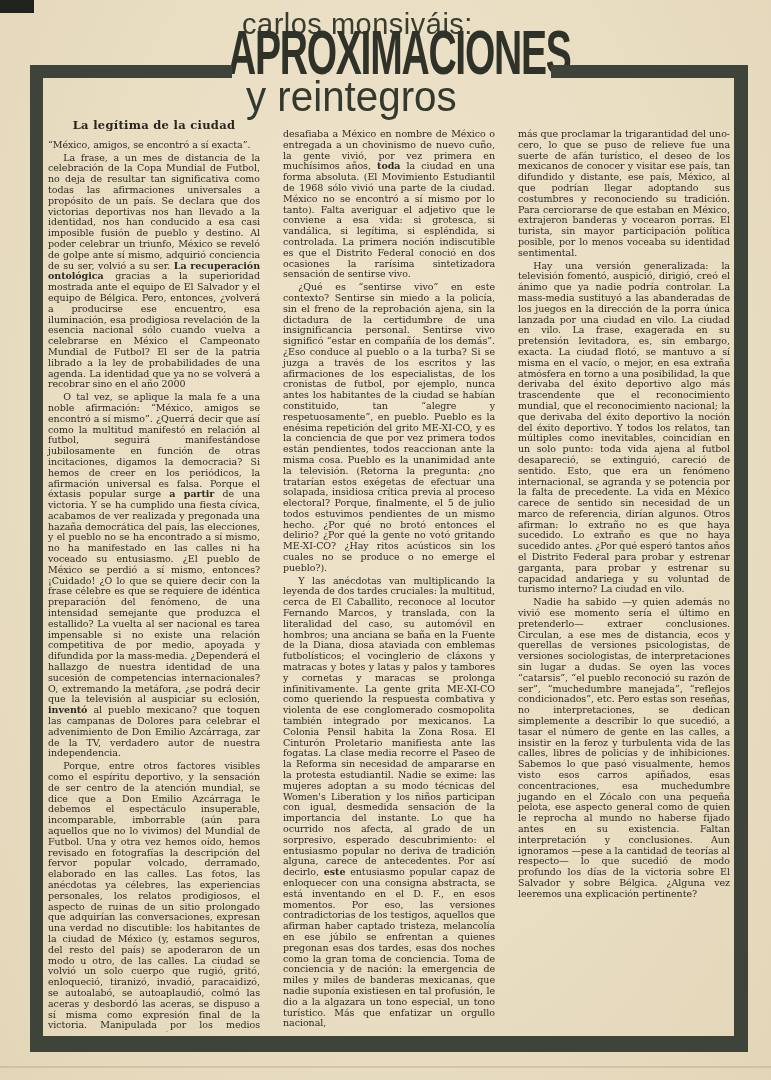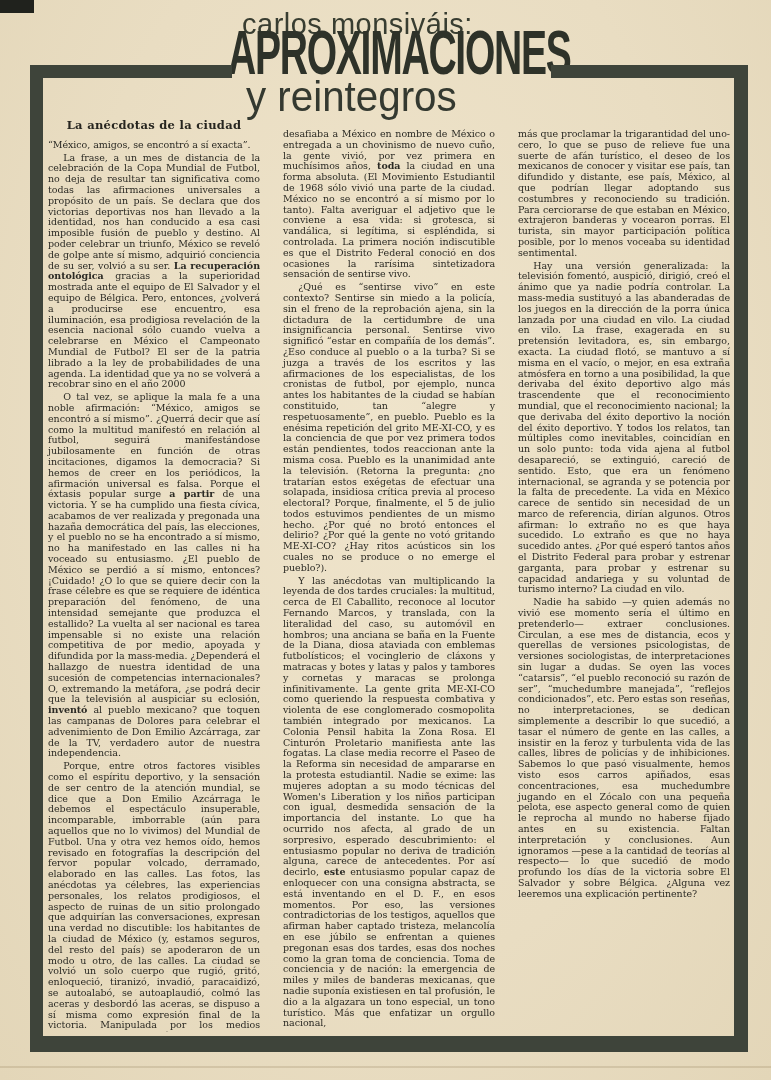--- a/index.html
+++ b/index.html
@@ -96,21 +96,21 @@
 <div class="kicker">carlos monsiváis:</div>
 <div class="big-title">APROXIMACIONES</div>
 <div class="subtitle">y reintegros</div>
 
 <div class="bar bar-left"></div>
 <div class="bar bar-right"></div>
 <div class="frame"></div>
 
 <div class="content">
   <div class="col">
-    <h2 class="section-heading">La anécdotas de la ciudad</h2>
+    <h2 class="section-heading">La legítima de la ciudad</h2>
   <p class="noindent">“México, amigos, se encontró a sí exacta”.</p>
       <p>La frase, a un mes de distancia de la celebración de la Copa Mundial de Futbol, no deja de resultar tan significativa como todas las afirmaciones universales a propósito de un país. Se declara que dos victorias deportivas nos han llevado a la identidad, nos han conducido a esa casi imposible fusión de pueblo y destino. Al poder celebrar un triunfo, México se reveló de golpe ante sí mismo, adquirió conciencia de su ser, volvió a su ser. <b>La recuperación ontológica</b> gracias a la superioridad mostrada ante el equipo de El Salvador y el equipo de Bélgica. Pero, entonces, ¿volverá a producirse ese encuentro, esa iluminación, esa prodigiosa revelación de la esencia nacional sólo cuando vuelva a celebrarse en México el Campeonato Mundial de Futbol? El ser de la patria librado a la ley de probabilidades de una agenda. La identidad que ya no se volverá a recobrar sino en el año 2000</p>
       <p>O tal vez, se aplique la mala fe a una noble afirmación: “México, amigos se encontró a sí mismo”. ¿Querrá decir que así como la multitud manifestó en relación al futbol, seguirá manifestándose jubilosamente en función de otras incitaciones, digamos la democracia? Si hemos de creer en los periódicos, la afirmación universal es falsa. Porque el éxtasis popular surge <b>a partir</b> de una victoria. Y se ha cumplido una fiesta cívica, acabamos de ver realizada y pregonada una hazaña democrática del país, las elecciones, y el pueblo no se ha encontrado a sí mismo, no ha manifestado en las calles ni ha voceado su entusiasmo. ¿El pueblo de México se perdió a sí mismo, entonces? ¡Cuidado! ¿O lo que se quiere decir con la frase célebre es que se requiere de idéntica preparación del fenómeno, de una intensidad semejante que produzca el estallido? La vuelta al ser nacional es tarea impensable si no existe una relación competitiva de por medio, apoyada y difundida por la mass-media. ¿Dependerá el hallazgo de nuestra identidad de una sucesión de competencias internacionales? O, extremando la metáfora, ¿se podrá decir que la televisión al auspiciar su eclosión, <b>inventó</b> al pueblo mexicano? que toquen las campanas de Dolores para celebrar el advenimiento de Don Emilio Azcárraga, zar de la TV, verdadero autor de nuestra independencia.</p>
       <p>Porque, entre otros factores visibles como el espíritu deportivo, y la sensación de ser centro de la atención mundial, se dice que a Don Emilio Azcárraga le debemos el espectáculo insuperable, incomparable, imborrable (aún para aquellos que no lo vivimos) del Mundial de Futbol. Una y otra vez hemos oído, hemos revisado en fotografías la descripción del fervor popular volcado, derramado, elaborado en las calles. Las fotos, las anécdotas ya célebres, las experiencias personales, los relatos prodigiosos, el aspecto de ruinas de un sitio prolongado que adquirían las conversaciones, expresan una verdad no discutible: los habitantes de la ciudad de México (y, estamos seguros, del resto del país) se apoderaron de un modo u otro, de las calles. La ciudad se volvió un solo cuerpo que rugió, gritó, enloqueció, tiranizó, invadió, paracaidizó, se autoalabó, se autoaplaudió, colmó las aceras y desbordó las aceras, se dispuso a sí misma como expresión final de la victoria. Manipulada por los medios masivos de comunicación o librada a una espontaneidad que</p>
     </div>
   <div class="col cont">
       <p class="noindent">desafiaba a México en nombre de México o entregada a un chovinismo de nuevo cuño, la gente vivió, por vez primera en muchísimos años, <b>toda</b> la ciudad en una forma absoluta. (El Movimiento Estudiantil de 1968 sólo vivió una parte de la ciudad. México no se encontró a sí mismo por lo tanto). Falta averiguar el adjetivo que le conviene a esa vida: si grotesca, si vandálica, si legítima, si espléndida, si controlada. La primera noción indiscutible es que el Distrito Federal conoció en dos ocasiones la rarísima sintetizadora sensación de sentirse vivo.</p>
       <p>¿Qué es “sentirse vivo” en este contexto? Sentirse sin miedo a la policía, sin el freno de la reprobación ajena, sin la dictadura de la certidumbre de una insignificancia personal. Sentirse vivo significó “estar en compañía de los demás”. ¿Eso conduce al pueblo o a la turba? Si se juzga a través de los escritos y las afirmaciones de los especialistas, de los cronistas de futbol, por ejemplo, nunca antes los habitantes de la ciudad se habían constituido, tan “alegre y respetuosamente”, en pueblo. Pueblo es la enésima repetición del grito ME-XI-CO, y es la conciencia de que por vez primera todos están pendientes, todos reaccionan ante la misma cosa. Pueblo es la unanimidad ante la televisión. (Retorna la pregunta: ¿no tratarían estos exégetas de efectuar una solapada, insidiosa crítica previa al proceso electoral? Porque, finalmente, el 5 de julio todos estuvimos pendientes de un mismo hecho. ¿Por qué no brotó entonces el delirio? ¿Por qué la gente no votó gritando ME-XI-CO? ¿Hay ritos acústicos sin los cuales no se produce o no emerge el pueblo?).</p>
       <p>Y las anécdotas van multiplicando la leyenda de dos tardes cruciales: la multitud, cerca de El Caballito, reconoce al locutor Fernando Marcos, y translada, con la literalidad del caso, su automóvil en hombros; una anciana se baña en la Fuente de la Diana, diosa ataviada con emblemas futbolísticos; el vocinglerio de cláxons y matracas y botes y latas y palos y tambores y cornetas y maracas se prolonga infinitivamente. La gente grita ME-XI-CO como queriendo la respuesta combativa y violenta de ese conglomerado cosmopolita también integrado por mexicanos. La Colonia Pensil habita la Zona Rosa. El Cinturón Proletario manifiesta ante las fogatas. La clase media recorre el Paseo de la Reforma sin necesidad de ampararse en la protesta estudiantil. Nadie se exime: las mujeres adoptan a su modo técnicas del Women's Liberation y los niños participan con igual, desmedida sensación de la importancia del instante. Lo que ha ocurrido nos afecta, al grado de un sorpresivo, esperado descubrimiento: el entusiasmo popular no deriva de tradición alguna, carece de antecedentes. Por así decirlo, <b>este</b> entusiasmo popular capaz de enloquecer con una consigna abstracta, se está inventando en el D. F., en esos momentos. Por eso, las versiones contradictorias de los testigos, aquellos que afirman haber captado tristeza, melancolía en ese júbilo se enfrentan a quienes pregonan esas dos tardes, esas dos noches como la gran toma de conciencia. Toma de conciencia y de nación: la emergencia de miles y miles de banderas mexicanas, que nadie suponía existiesen en tal profusión, le dio a la algazara un tono especial, un tono turístico. Más que enfatizar un orgullo nacional,</p>
     </div>

